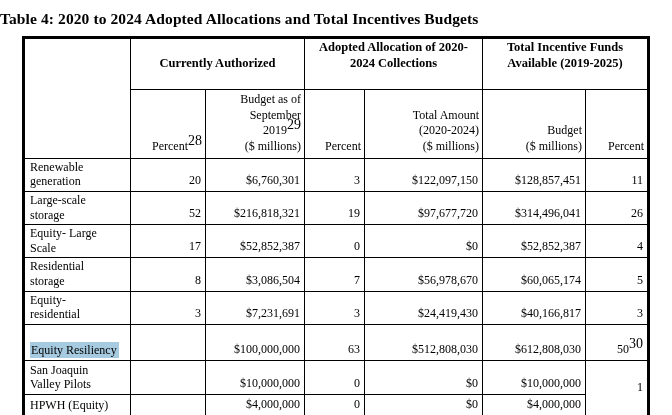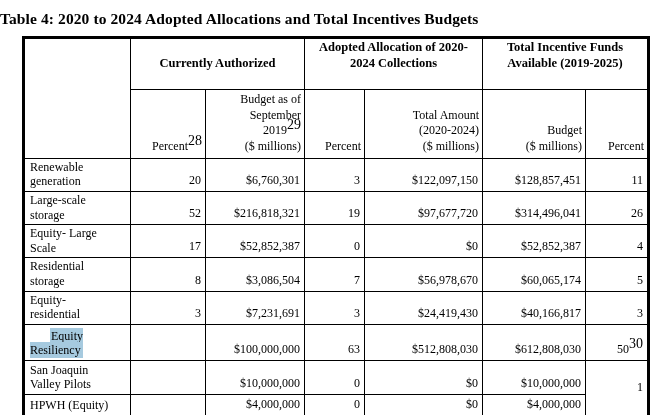--- a/index.html
+++ b/index.html
@@ -64,21 +64,21 @@
   }
   .alloc td.merged { vertical-align: middle; padding-bottom: 0; }
   .alloc tr.total-row td { font-weight: bold; }
   .alloc tr.total-row td.label {
     text-align: right;
     white-space: normal;
     padding-right: 6px;
     padding-bottom: 4px;
   }
   sup { font-size: 14px; line-height: 0; }
-  .hl { background: var(--highlight, #a6cadf); padding: 1px 2px 1px 1px; margin-left: 20px; }
+  .hl { background: var(--highlight, #a6cadf); padding: 1px 2px 1px 1px; }
   .line2 { display: block; }
 </style>
 </head>
 <body>
 
 <div class="page">
   <div class="title">Table 4: 2020 to 2024 Adopted Allocations and Total Incentives Budgets</div>
 
   <table class="alloc">
     <colgroup>

